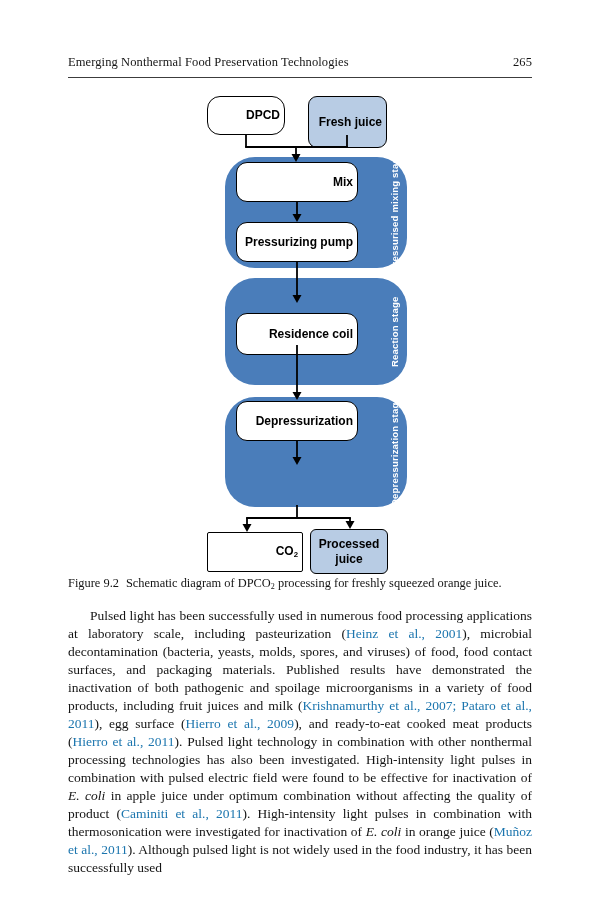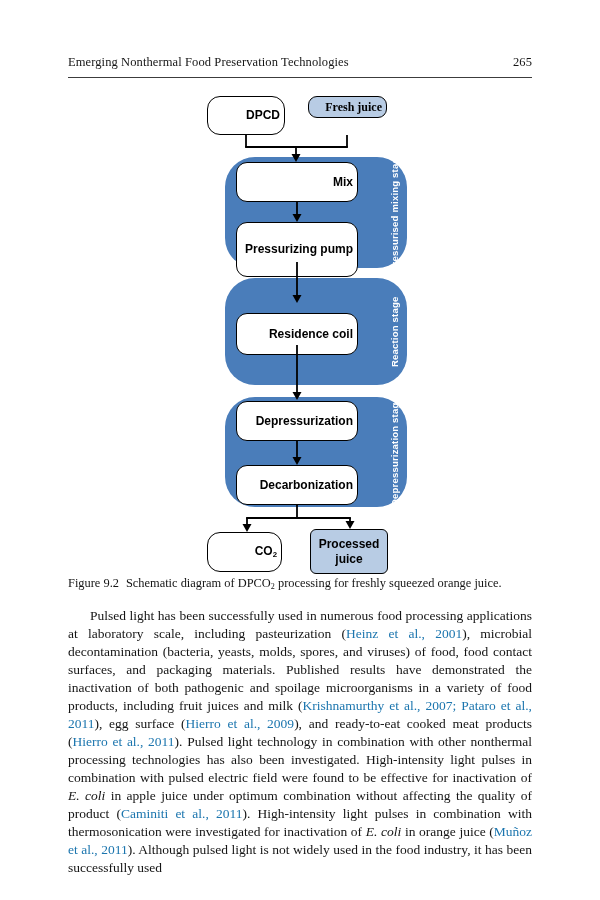--- a/index.html
+++ b/index.html
@@ -79,43 +79,40 @@
   <div class="fc-stage" style="top:188px; height:107px;">
     <div class="stage-label">Reaction stage</div>
   </div>
   <div class="fc-stage" style="top:307px; height:110px;">
     <div class="stage-label">Depressurization stage</div>
   </div>
 
   <div class="fc-node" style="left:22px; top:6px; width:78px; height:39px; border-radius:13px;">
     <span>DPCD</span>
   </div>
-  <div class="fc-node lightblue" style="left:123px; top:6px; width:79px; height:22px; border-radius:9px;font-family:Liberation Serif, serif;">
+  <div class="fc-node lightblue" style="left:123px; top:6px; width:79px; height:52px; border-radius:9px;">
     <span>Fresh juice</span>
   </div>
 
   <div class="fc-node" style="left:51px; top:72px; width:122px; height:40px;">
     <span>Mix</span>
   </div>
-  <div class="fc-node" style="left:51px; top:132px; width:122px; height:55px;">
+  <div class="fc-node" style="left:51px; top:132px; width:122px; height:40px;">
     <span>Pressurizing pump</span>
   </div>
 
   <div class="fc-node" style="left:51px; top:213px; width:122px; height:42px;margin-top:10px;">
     <span>Residence coil</span>
   </div>
 
   <div class="fc-node" style="left:51px; top:311px; width:122px; height:40px;">
     <span>Depressurization</span>
   </div>
-  <div class="fc-node" style="left:51px; top:375px; width:122px; height:40px;">
-    <span>Decarbonization</span>
-  </div>
 
-  <div class="fc-node" style="left:22px; top:442px; width:75px; height:40px; border-radius:13px;">
+  <div class="fc-node" style="left:22px; top:442px; width:96px; height:40px; border-radius:2px;">
     <span><span class="seg-normal">CO</span><span class="seg-sub">2</span></span>
   </div>
   <div class="fc-node lightblue" style="left:125px; top:439px; width:78px; height:45px; border-radius:6px;">
     <span>Processed juice</span>
   </div>
 
   <svg class="fc-arrows" width="240" height="490" viewBox="0 0 240 490">
     <g stroke="#000" stroke-width="1.8" fill="none">
       <path d="M61,45 V57"></path>
       <path d="M162,45 V57"></path>

